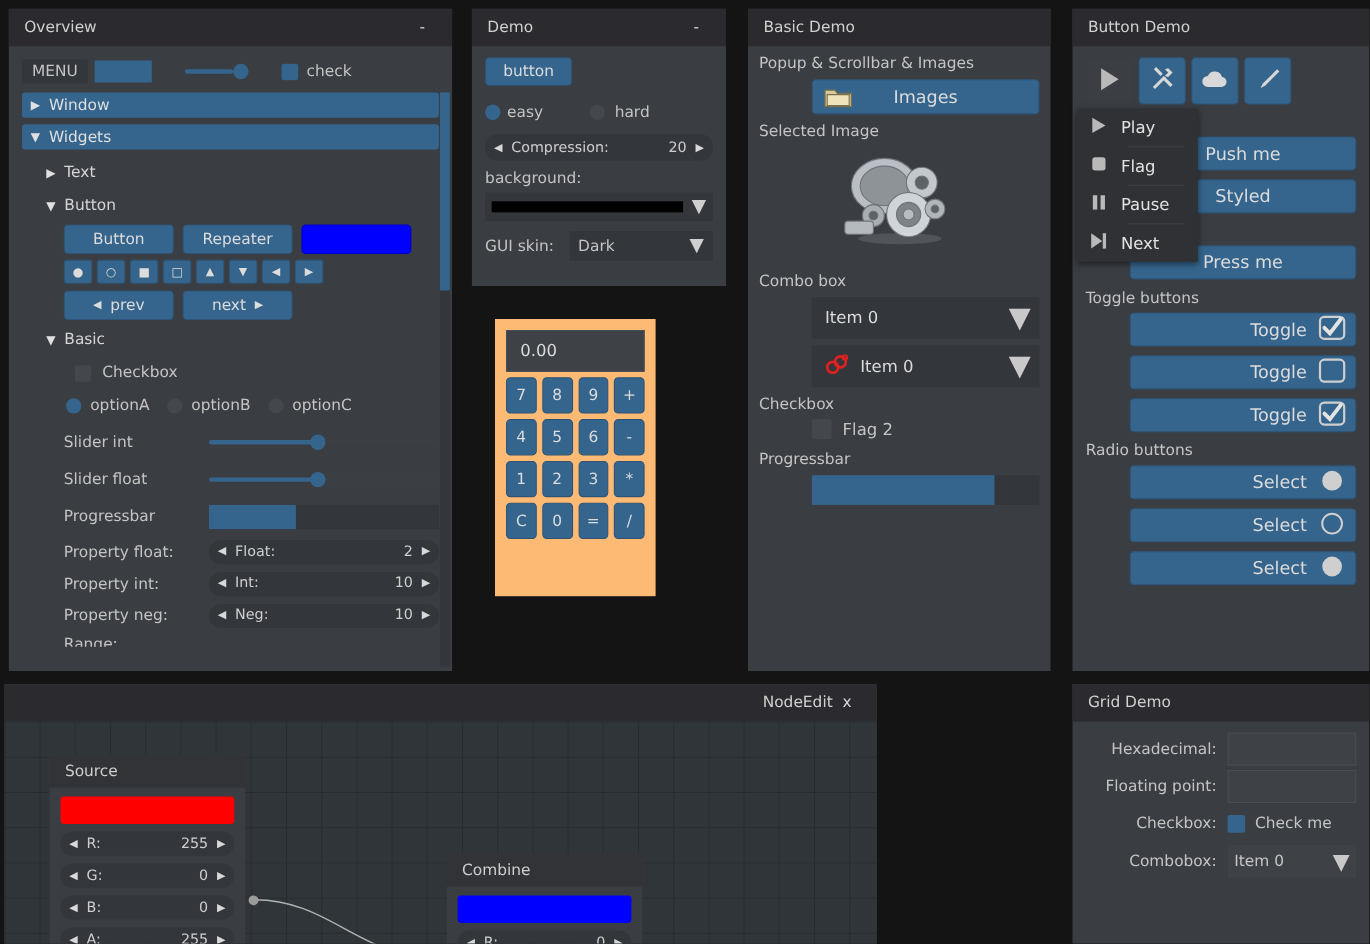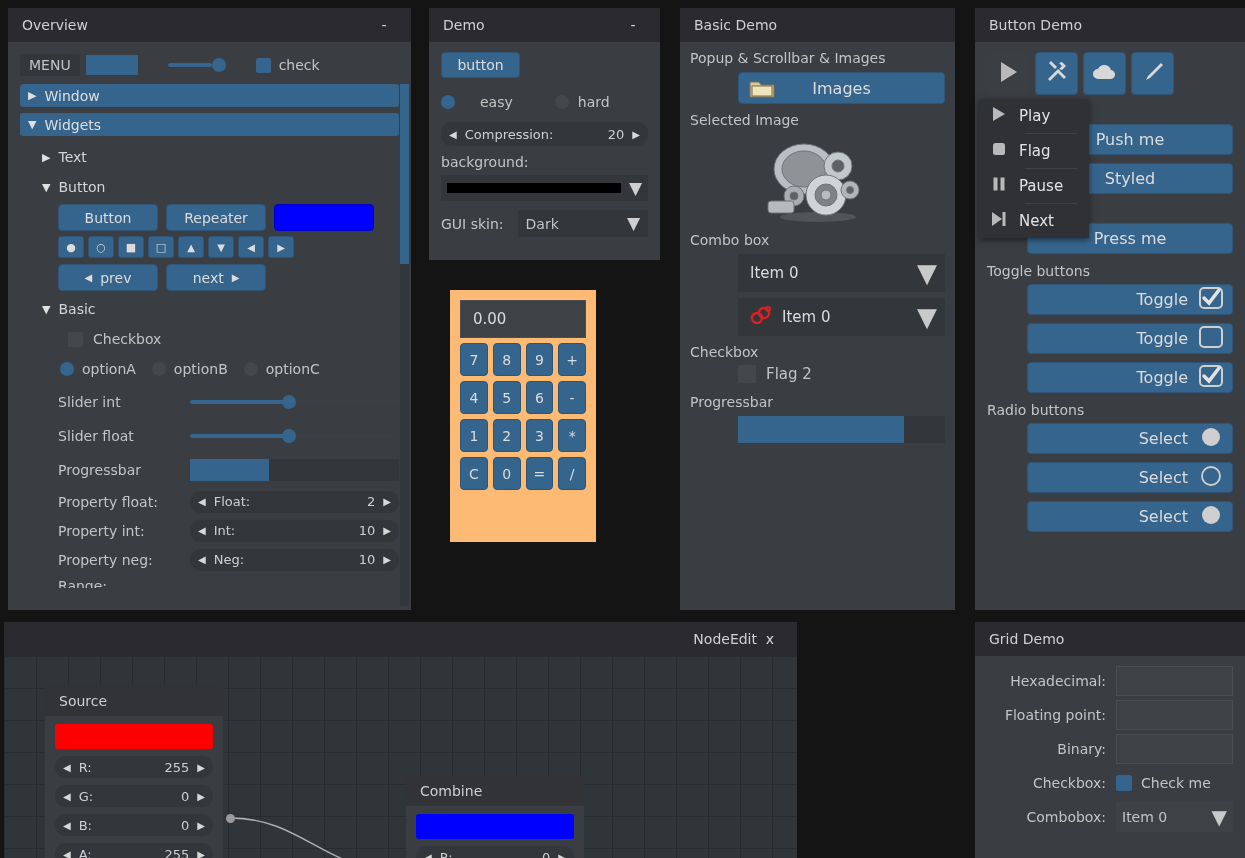--- a/index.html
+++ b/index.html
@@ -276,21 +276,21 @@
   <div class="titlebar">
     <span class="tb-title">Demo</span>
     <span class="tb-btn">-</span>
   </div>
   <div class="body" style="padding:10px 12px;">
     <div class="btn" style="width:79px; height:26px; margin-bottom:10px;">
       <span>button</span>
     </div>
     <div style="display:flex; align-items:center; height:28px;">
       <div class="radio"></div>
-      <span class="lbl" style="margin-left:25px;">easy</span>
+      <span class="lbl" style="margin-left:6px;">easy</span>
       <div class="radio off" style="margin-left:42px;"></div>
       <span class="lbl" style="margin-left:9px;">hard</span>
     </div>
     <div class="prop" style="margin-top:6px; height:24px;">
       <span class="arr">◀</span>
       <span class="nm">Compression:</span>
       <span class="vl">20</span>
       <span class="arr">▶</span>
     </div>
     <div style="margin-top:8px;">
@@ -400,21 +400,21 @@
           <circle cx="86" cy="57" r="9" fill="#b0b6ba"></circle>
           <circle cx="86" cy="57" r="3.5" fill="#5d6266"></circle>
           <circle cx="30" cy="63" r="10" fill="#a8aeb2"></circle>
           <circle cx="30" cy="63" r="4" fill="#5d6266"></circle>
           <rect x="4" y="68" width="26" height="12" rx="3" fill="#b5babe"></rect>
         </g>
         <ellipse cx="54" cy="84" rx="38" ry="5" fill="#ffffff" opacity="0.12"></ellipse>
       </svg>
     </div>
 
-    <div class="lbl" style="margin-top:4px;">Combo box</div>
+    <div class="lbl" style="margin-top:20px;">Combo box</div>
     <div class="combo" style="margin-left:48px; margin-top:6px; height:38px;">
       <span class="cv">Item 0</span>
       <span style="font-size:26px; line-height:0.7; color:#c9c9c9;">▼</span>
     </div>
     <div class="combo" style="margin-left:48px; margin-top:6px; height:38px;">
       <span style="margin-right:10px;">
         <svg width="22" height="18" viewBox="0 0 22 18">
           <circle cx="7" cy="12" r="5" fill="none" stroke="#e02020" stroke-width="2.4"></circle>
           <circle cx="14" cy="7" r="5" fill="none" stroke="#e02020" stroke-width="2.4"></circle>
           <circle cx="18" cy="3" r="2.2" fill="none" stroke="#e02020" stroke-width="1.6"></circle>
@@ -656,26 +656,20 @@
         <span style="display:block; padding:5px 6px; font-size:13px; color:#d0d0d0;"></span>
       </div>
     </div>
     <div style="display:flex; align-items:center; height:34px;">
       <span class="lbl" style="flex:1; text-align:right; padding-right:10px;">Floating point:</span>
       <div style="width:117px; height:30px; background:#3e4247; border:1px solid #4a4e53;">
         <span style="display:block; padding:5px 6px; font-size:13px; color:#d0d0d0;"></span>
       </div>
     </div>
     <div style="display:flex; align-items:center; height:34px;">
-      <span class="lbl" style="flex:1; text-align:right; padding-right:10px;">Binary:</span>
-      <div style="width:117px; height:30px; background:#3e4247; border:1px solid #4a4e53;">
-        <span style="display:block; padding:5px 6px; font-size:13px; color:#d0d0d0;"></span>
-      </div>
-    </div>
-    <div style="display:flex; align-items:center; height:34px;">
       <span class="lbl" style="flex:1; text-align:right; padding-right:10px;">Checkbox:</span>
       <div style="width:117px; display:flex; align-items:center;">
         <div class="chk" style="width:16px;height:16px;"></div>
         <span class="lbl" style="margin-left:9px;">Check me</span>
       </div>
     </div>
     <div style="display:flex; align-items:center; height:34px;">
       <span class="lbl" style="flex:1; text-align:right; padding-right:10px;">Combobox:</span>
       <div style="width:117px; height:30px; background:#3e4247; display:flex; align-items:center; padding:0 6px;">
         <span class="lbl" style="flex:1;">Item 0</span>

